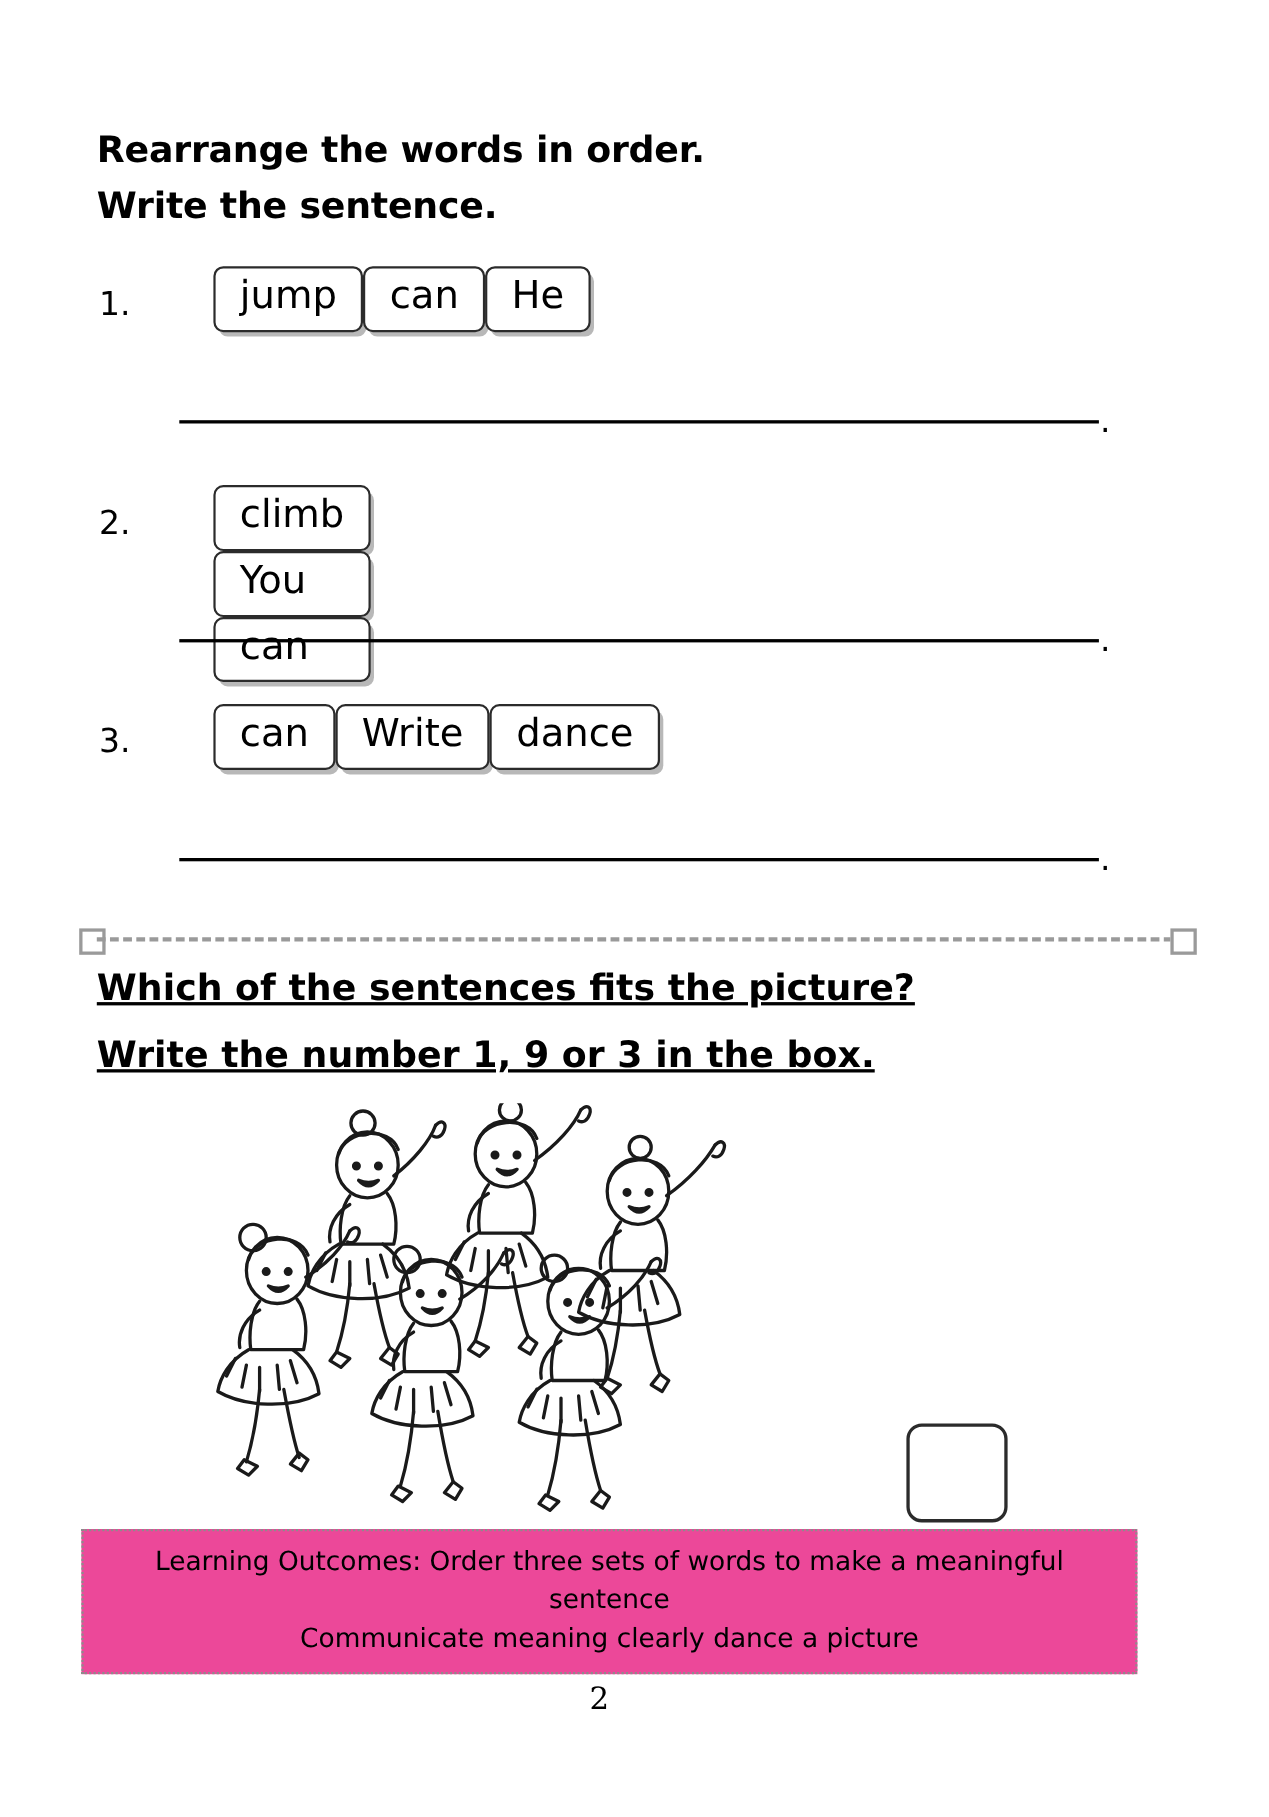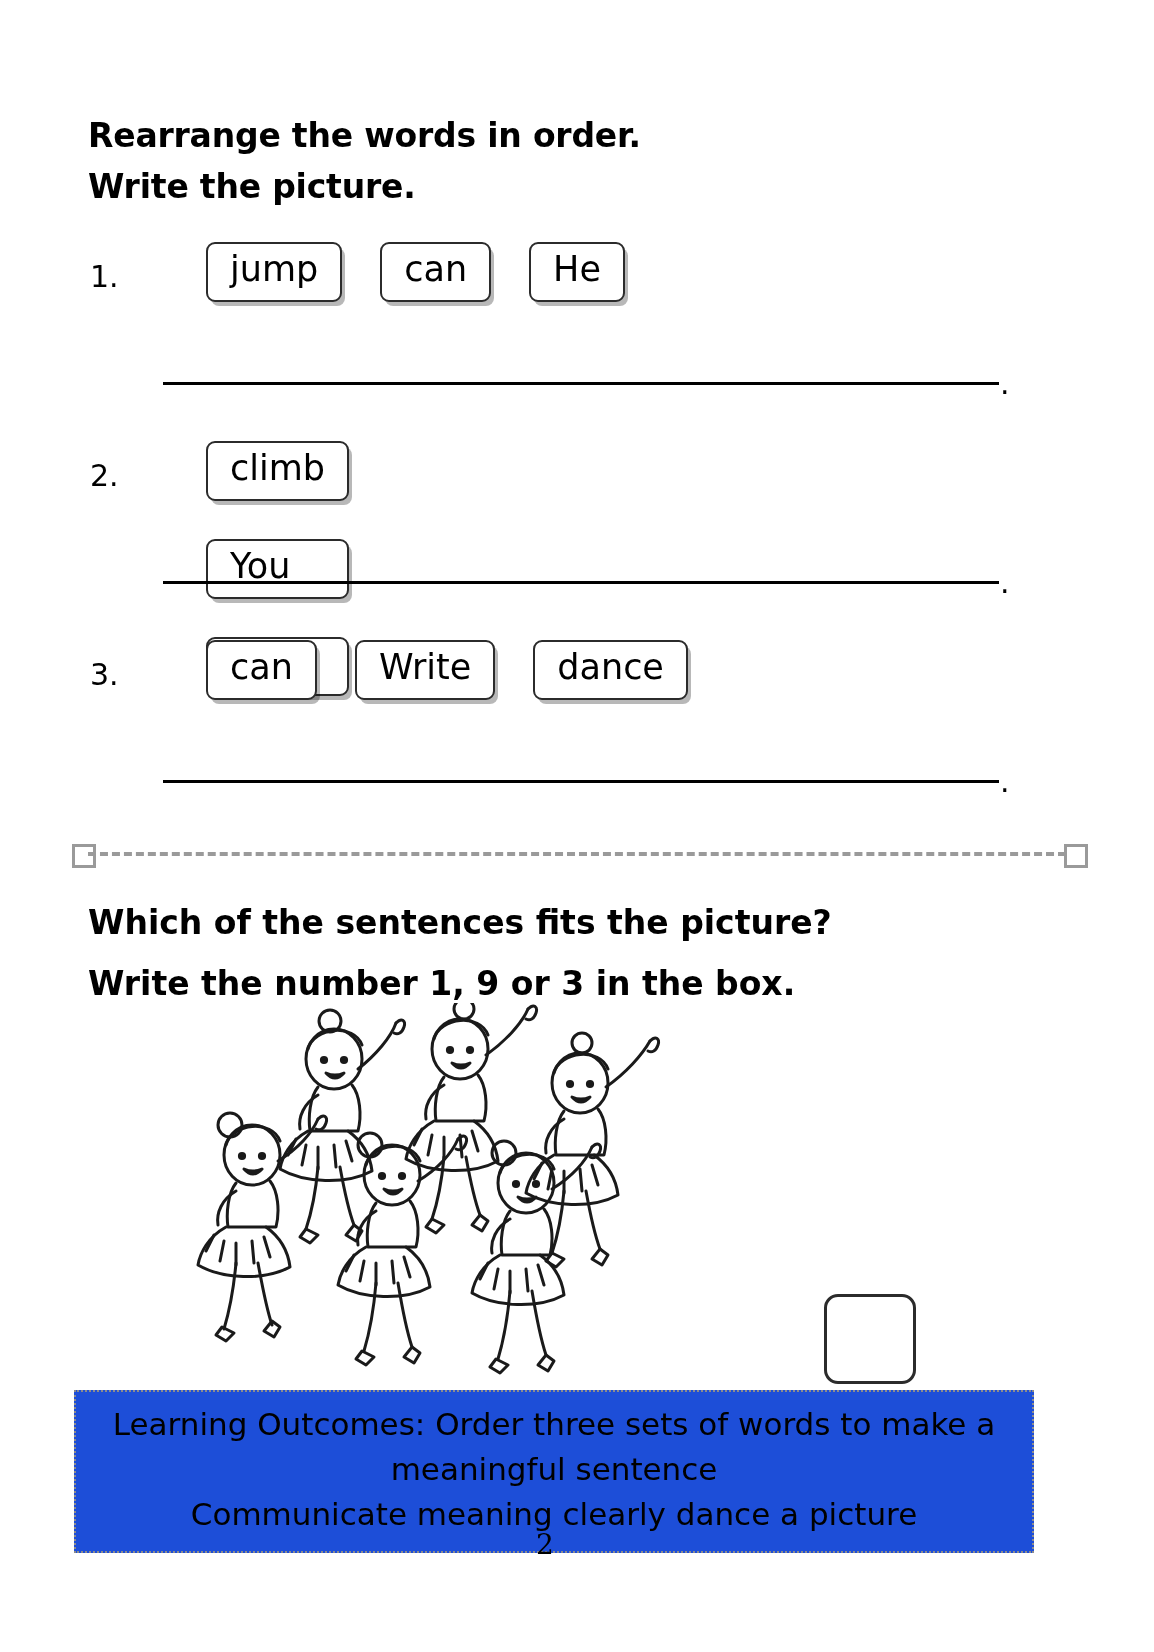--- a/index.html
+++ b/index.html
@@ -39,23 +39,22 @@
   
   .item { position: absolute; left: 0; width: 1154px; }
   .item-num {
     position: absolute;
     left: 90px;
     font-size: 30px;
     font-family: "DejaVu Sans", sans-serif;
   }
   .tiles {
     position: absolute;
-    left: 168px;
+    left: 156px;
     display: flex;
-    gap: 38px;
     padding-left: 38px;
   }
   .tile {
     border: 2px solid #2b2b2b;
     border-radius: 9px;
     background: #ffffff;
     padding: 7px 22px 11px 22px;
     font-size: 35px;
     line-height: 1.08;
     box-shadow: 4px 5px 0 -1px rgba(0,0,0,0.28);
@@ -98,25 +97,26 @@
     border: 3px solid #9a9a9a;
     background: #ffffff;
   }
   .divider .endcap.left { left: 0; }
   .divider .endcap.right { left: 992px; }
 
   
   .instruction2 {
     position: absolute;
     left: 88px;
-    top: 864px;
+    top: 839px;
     font-size: 33px;
     font-weight: bold;
     line-height: 1.85;
     font-family: "DejaVu Sans", sans-serif;
+    text-decoration: underline;
   }
   .instruction2 div { white-space: nowrap; }
 
   
   .picture {
     position: absolute;
     left: 196px;
     top: 975px;
     width: 510px;
     height: 390px;
@@ -132,24 +132,24 @@
     background: #ffffff;
   }
 
   
   .outcomes {
     position: absolute;
     left: 74px;
     top: 1362px;
     width: 940px;
     padding: 10px 8px 14px 8px;
-    background: #1d4ed8;
+    background: #ec4899;
     border: 2px dotted #8c8c8c;
     text-align: center;
-    font-size: 31px;
+    font-size: 24px;
     line-height: 1.45;
     font-family: "DejaVu Sans", sans-serif;
   }
 
   
   .footer-left {
     position: absolute;
     left: 82px;
     top: 1508px;
     font-family: "DejaVu Serif", serif;
@@ -165,21 +165,21 @@
     font-family: "DejaVu Serif", serif;
   }
 </style>
 </head>
 <body>
 
 <div class="page">
 
   <div class="instruction">
     <div>Rearrange the words in order.</div>
-    <div>Write the picture.</div>
+    <div>Write the sentence.</div>
   </div>
 
   <div class="item">
     <div class="item-num" style="top:231px;">1.</div>
     <div class="tiles" style="top:214px;">
       <div class="tile">jump</div>
       <div class="tile">can</div>
       <div class="tile">He</div>
     </div>
     <div class="answer-line" style="top:354px;"></div>

